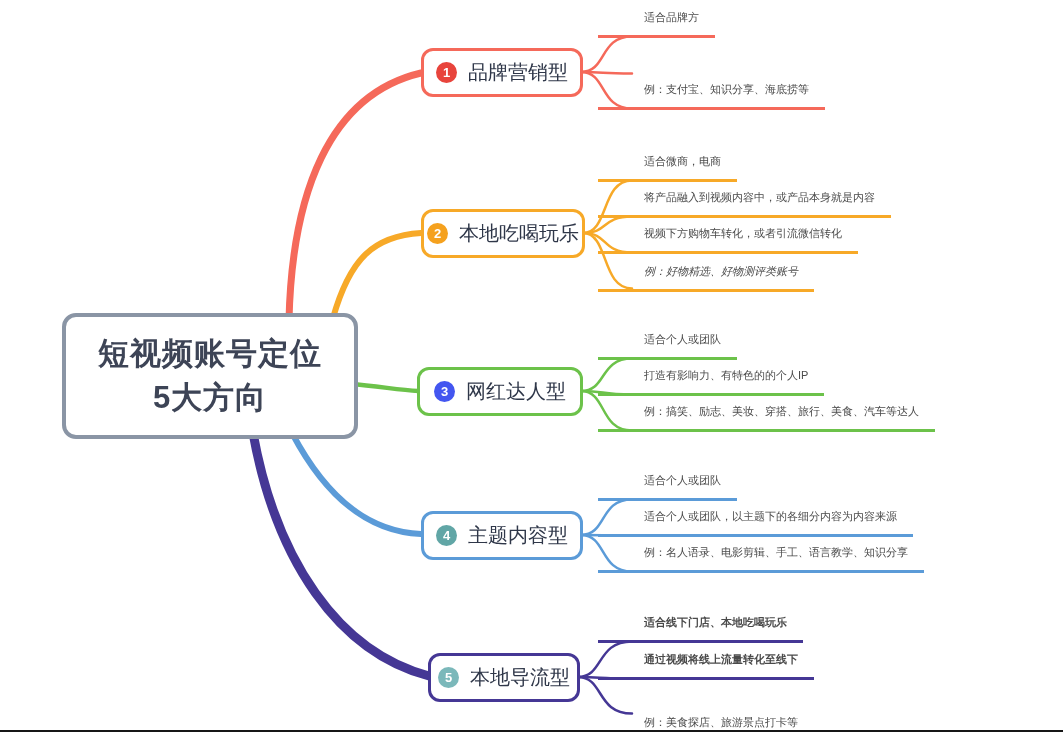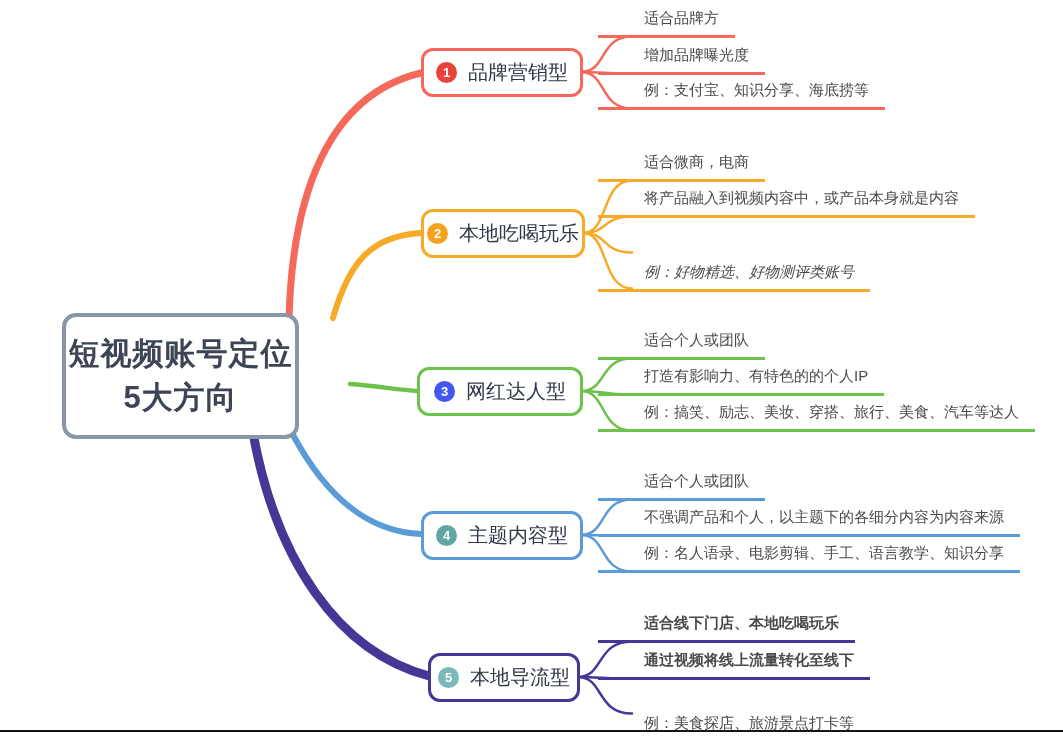--- a/index.html
+++ b/index.html
@@ -65,21 +65,21 @@
     flex: 0 0 auto;
   }
   .branch-label {
     font-size: 20px;
     font-weight: 400;
     color: #2F3749;
   }
   .leaf {
     position: absolute;
     z-index: 2;
-    font-size: 15px;
+    font-size: 11px;
     line-height: 21px;
     color: #4A4A4A;
     white-space: nowrap;
     padding: 0 16px 7px 46px;
     box-sizing: border-box;
   }
   .bottom-line {
     position: absolute;
     left: 0;
     width: 1063px;
@@ -108,53 +108,53 @@
       <path d="M 292,433 C 330,505 374,532 421,534" fill="none" stroke="#5B9BD8" stroke-width="6" stroke-linecap="round"></path>
       <path d="M 581 535 C 607 535 599 499.5 632 499.5" fill="none" stroke="#5B9BD8" stroke-width="2.5" stroke-linecap="round"></path>
       <path d="M 581 535 C 607 535 599 535.5 632 535.5" fill="none" stroke="#5B9BD8" stroke-width="2.5" stroke-linecap="round"></path>
       <path d="M 581 535 C 607 535 599 571.5 632 571.5" fill="none" stroke="#5B9BD8" stroke-width="2.5" stroke-linecap="round"></path>
       <path d="M 253,433 C 276,560 338,652 429,676" fill="none" stroke="#453795" stroke-width="9" stroke-linecap="round"></path>
       <path d="M 578 677 C 604 677 596 641.5 632 641.5" fill="none" stroke="#453795" stroke-width="2.5" stroke-linecap="round"></path>
       <path d="M 578 677 C 604 677 596 678.5 632 678.5" fill="none" stroke="#453795" stroke-width="2.5" stroke-linecap="round"></path>
       <path d="M 578 677 C 604 677 596 713.5 632 713.5" fill="none" stroke="#453795" stroke-width="2.5" stroke-linecap="round"></path>
     </svg>
 
-  <div class="central-node" id="central" style="left: 62px; top: 313px; width: 237px; height: 126px; border-color: rgb(138, 149, 165);">
+  <div class="central-node" id="central" style="left: 62px; top: 313px; width: 296px; height: 126px; border-color: rgb(138, 149, 165);">
     <span class="title-line">短视频账号定位</span>
     <span class="title-line">5大方向</span>
   </div>
 
   <div class="bottom-line" id="bottom-rule" style="top: 730px; background: rgb(22, 22, 22);"></div>
 <div class="branch-node" style="left: 421px; top: 48px; width: 162px; height: 49px; border: 3px solid rgb(245, 105, 90);">
       <span class="badge" style="background: rgb(232, 68, 60);">1</span>
       <span class="branch-label">品牌营销型</span>
     </div>
     <div class="leaf" style="left: 598px; top: 7px; color: rgb(74, 74, 74); border-bottom: 3px solid rgb(245, 105, 90);">适合品牌方</div>
-    <div class="leaf" style="left: 598px; top: 44px; color: rgb(74, 74, 74); border-bottom: 3px solid rgb(245, 105, 90);">增加品牌曝光度</div>
     <div class="leaf" style="left: 598px; top: 79px; color: rgb(74, 74, 74); border-bottom: 3px solid rgb(245, 105, 90);">例：支付宝、知识分享、海底捞等</div>
     <div class="branch-node" style="left: 421px; top: 209px; width: 164px; height: 49px; border: 3px solid rgb(247, 169, 40);">
       <span class="badge" style="background: rgb(245, 161, 30);">2</span>
       <span class="branch-label">本地吃喝玩乐</span>
     </div>
     <div class="leaf" style="left: 598px; top: 151px; color: rgb(74, 74, 74); border-bottom: 3px solid rgb(247, 169, 40);">适合微商，电商</div>
     <div class="leaf" style="left: 598px; top: 187px; color: rgb(74, 74, 74); border-bottom: 3px solid rgb(247, 169, 40); text-align: center;">将产品融入到视频内容中，或产品本身就是内容</div>
+    <div class="leaf" style="left: 598px; top: 223px; color: rgb(74, 74, 74); border-bottom: 3px solid rgb(247, 169, 40);">视频下方购物车转化，或者引流微信转化</div>
     <div class="leaf" style="left: 598px; top: 261px; color: rgb(74, 74, 74); border-bottom: 3px solid rgb(247, 169, 40); font-style: italic;">例：好物精选、好物测评类账号</div>
     <div class="branch-node" style="left: 417px; top: 367px; width: 166px; height: 49px; border: 3px solid rgb(108, 194, 74);">
       <span class="badge" style="background: rgb(67, 86, 240);">3</span>
       <span class="branch-label">网红达人型</span>
     </div>
     <div class="leaf" style="left: 598px; top: 329px; color: rgb(74, 74, 74); border-bottom: 3px solid rgb(108, 194, 74);">适合个人或团队</div>
     <div class="leaf" style="left: 598px; top: 365px; color: rgb(74, 74, 74); border-bottom: 3px solid rgb(108, 194, 74);">打造有影响力、有特色的的个人IP</div>
     <div class="leaf" style="left: 598px; top: 401px; color: rgb(74, 74, 74); border-bottom: 3px solid rgb(108, 194, 74);">例：搞笑、励志、美妆、穿搭、旅行、美食、汽车等达人</div>
     <div class="branch-node" style="left: 421px; top: 511px; width: 162px; height: 49px; border: 3px solid rgb(91, 155, 216);">
       <span class="badge" style="background: rgb(97, 166, 166);">4</span>
       <span class="branch-label">主题内容型</span>
     </div>
     <div class="leaf" style="left: 598px; top: 470px; color: rgb(74, 74, 74); border-bottom: 3px solid rgb(91, 155, 216);">适合个人或团队</div>
-    <div class="leaf" style="left: 598px; top: 506px; color: rgb(74, 74, 74); border-bottom: 3px solid rgb(91, 155, 216);">不强调产品和个人，以主题下的各细分内容为内容来源</div>
+    <div class="leaf" style="left: 598px; top: 506px; color: rgb(74, 74, 74); border-bottom: 3px solid rgb(91, 155, 216);">适合个人或团队，以主题下的各细分内容为内容来源</div>
     <div class="leaf" style="left: 598px; top: 542px; color: rgb(74, 74, 74); border-bottom: 3px solid rgb(91, 155, 216);">例：名人语录、电影剪辑、手工、语言教学、知识分享</div>
     <div class="branch-node" style="left: 428px; top: 653px; width: 152px; height: 49px; border: 3px solid rgb(69, 55, 149);">
       <span class="badge" style="background: rgb(123, 184, 186);">5</span>
       <span class="branch-label">本地导流型</span>
     </div>
     <div class="leaf" style="left: 598px; top: 612px; color: rgb(74, 74, 74); border-bottom: 3px solid rgb(69, 55, 149); font-weight: bold;">适合线下门店、本地吃喝玩乐</div>
     <div class="leaf" style="left: 598px; top: 649px; color: rgb(74, 74, 74); border-bottom: 3px solid rgb(69, 55, 149); font-weight: bold;">通过视频将线上流量转化至线下</div>
     <div class="leaf" style="left: 598px; top: 684px; color: rgb(74, 74, 74); border-bottom: 3px solid rgb(69, 55, 149); margin-top: 28px;">例：美食探店、旅游景点打卡等</div>
   </div>
 

